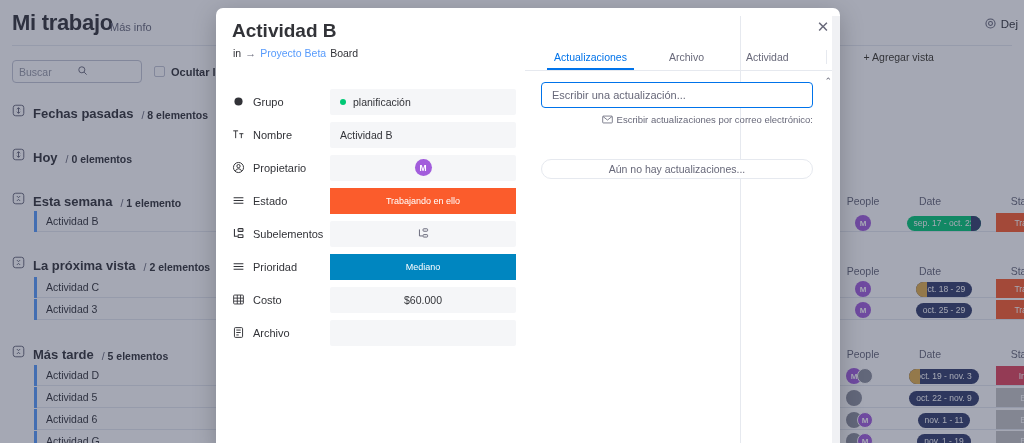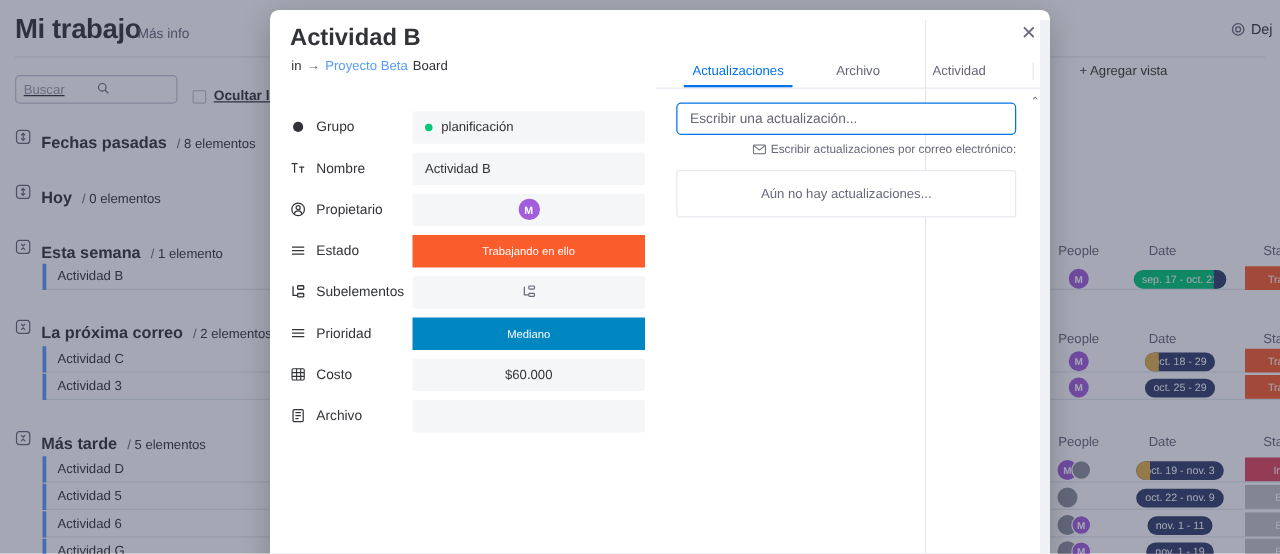--- a/index.html
+++ b/index.html
@@ -33,38 +33,38 @@
     display: flex; align-items: center; gap: 4px;
     font-size: 11.5px; color: #323338; white-space: nowrap;
   }
   .gear-ic { width: 13px; height: 13px; display: block; }
   .hr-divider {
     position: absolute; left: 12px; top: 45px; width: 1000px; height: 1px;
     background: #e6e9ef;
   }
 
   
-  .search-row { position: absolute; left: 12px; top: 60px; display: flex; align-items: flex-end; text-decoration: underline; }
+  .search-row { position: absolute; left: 12px; top: 60px; display: flex; align-items: center; }
   .search-box {
     width: 130px; height: 23px; border: 1px solid #c3c6d4; border-radius: 4px;
     display: flex; align-items: center; padding: 0 6px; background: #fff;
   }
   .search-box span { font-size: 10.5px; color: #9699a6; flex: 1; }
   .search-ic { width: 11px; height: 11px; }
   .hide-wrap { display: flex; align-items: center; gap: 6px; margin-left: 12px; }
   .cbox { width: 11px; height: 11px; border: 1px solid #c3c6d4; border-radius: 2px; background: #fff; }
   .hide-lbl { font-size: 11px; color: #323338; font-weight: bold; white-space: nowrap; }
 
   
   .group { position: absolute; left: 12px; }
   .group-head { display: flex; align-items: flex-end; gap: 8px; }
   .collapse-ic { width: 13px; height: 13px; flex: none; }
   .g-name { font-size: 13px; font-weight: bold; color: #323338; }
   .g-count { font-size: 10.5px; color: #676879; font-weight: normal; }
-  .g-count b { color: #323338; font-weight: normal; }
+  .g-count b { color: #323338; font-weight: bold; }
 
   .row-item {
     position: absolute; left: 34px; height: 21px; width: 994px;
     background: #ffffff; border-bottom: 1px solid #e6e9ef;
     display: flex; align-items: center;
   }
   .row-item::before {
     content: ""; position: absolute; left: 0; top: 0; width: 3px; height: 21px;
     background: #579bfc;
   }
@@ -204,22 +204,22 @@
     display: flex; align-items: center; padding: 0 10px;
     font-size: 11px; color: #676879;
   }
   .email-line {
     position: absolute; left: 16px; top: 106px; width: 272px;
     display: flex; align-items: center; justify-content: flex-end; gap: 4px;
     font-size: 9.5px; color: #676879;
   }
   .mail-ic { width: 11px; height: 9px; display: block; }
   .empty-box {
-    position: absolute; left: 16px; top: 128px; width: 272px; height: 38px;
-    border: 1px solid #e6e9ef; background: #fff; border-radius: 2px;
+    position: absolute; left: 16px; top: 151px; width: 272px; height: 20px;
+    border: 1px solid #e6e9ef; background: #fff; border-radius: 12px;
     display: flex; align-items: center; justify-content: center;
     font-size: 10.5px; color: #676879;
   }
   .pane-scrollbar {
     position: absolute; right: 0; top: 8px; width: 8px; height: 435px; background: #f0f1f4;
   }
 </style>
 </head>
 <body>
 
@@ -301,21 +301,21 @@
     </div>
 
     <div class="group" style="top:255px">
       <div class="group-head">
         <span>
           <svg class="collapse-ic" viewBox="0 0 16 16" fill="none" stroke="#676879" stroke-width="1.2">
             <rect x="1.5" y="1.5" width="13" height="13" rx="3"></rect>
               <path d="M6 5 L8 7 L10 5 M6 11 L8 9 L10 11"></path>
           </svg>
         </span>
-        <span class="g-name">La próxima correo</span>
+        <span class="g-name">La próxima vista</span>
         <span class="g-count">/&nbsp;<b>2 elementos</b></span>
       </div>
     </div>
     <div class="row-item" style="top:277px">
       <span class="row-label">Actividad C</span>
     </div>
     <div class="row-item" style="top:299px">
       <span class="row-label">Actividad 3</span>
     </div>
 

